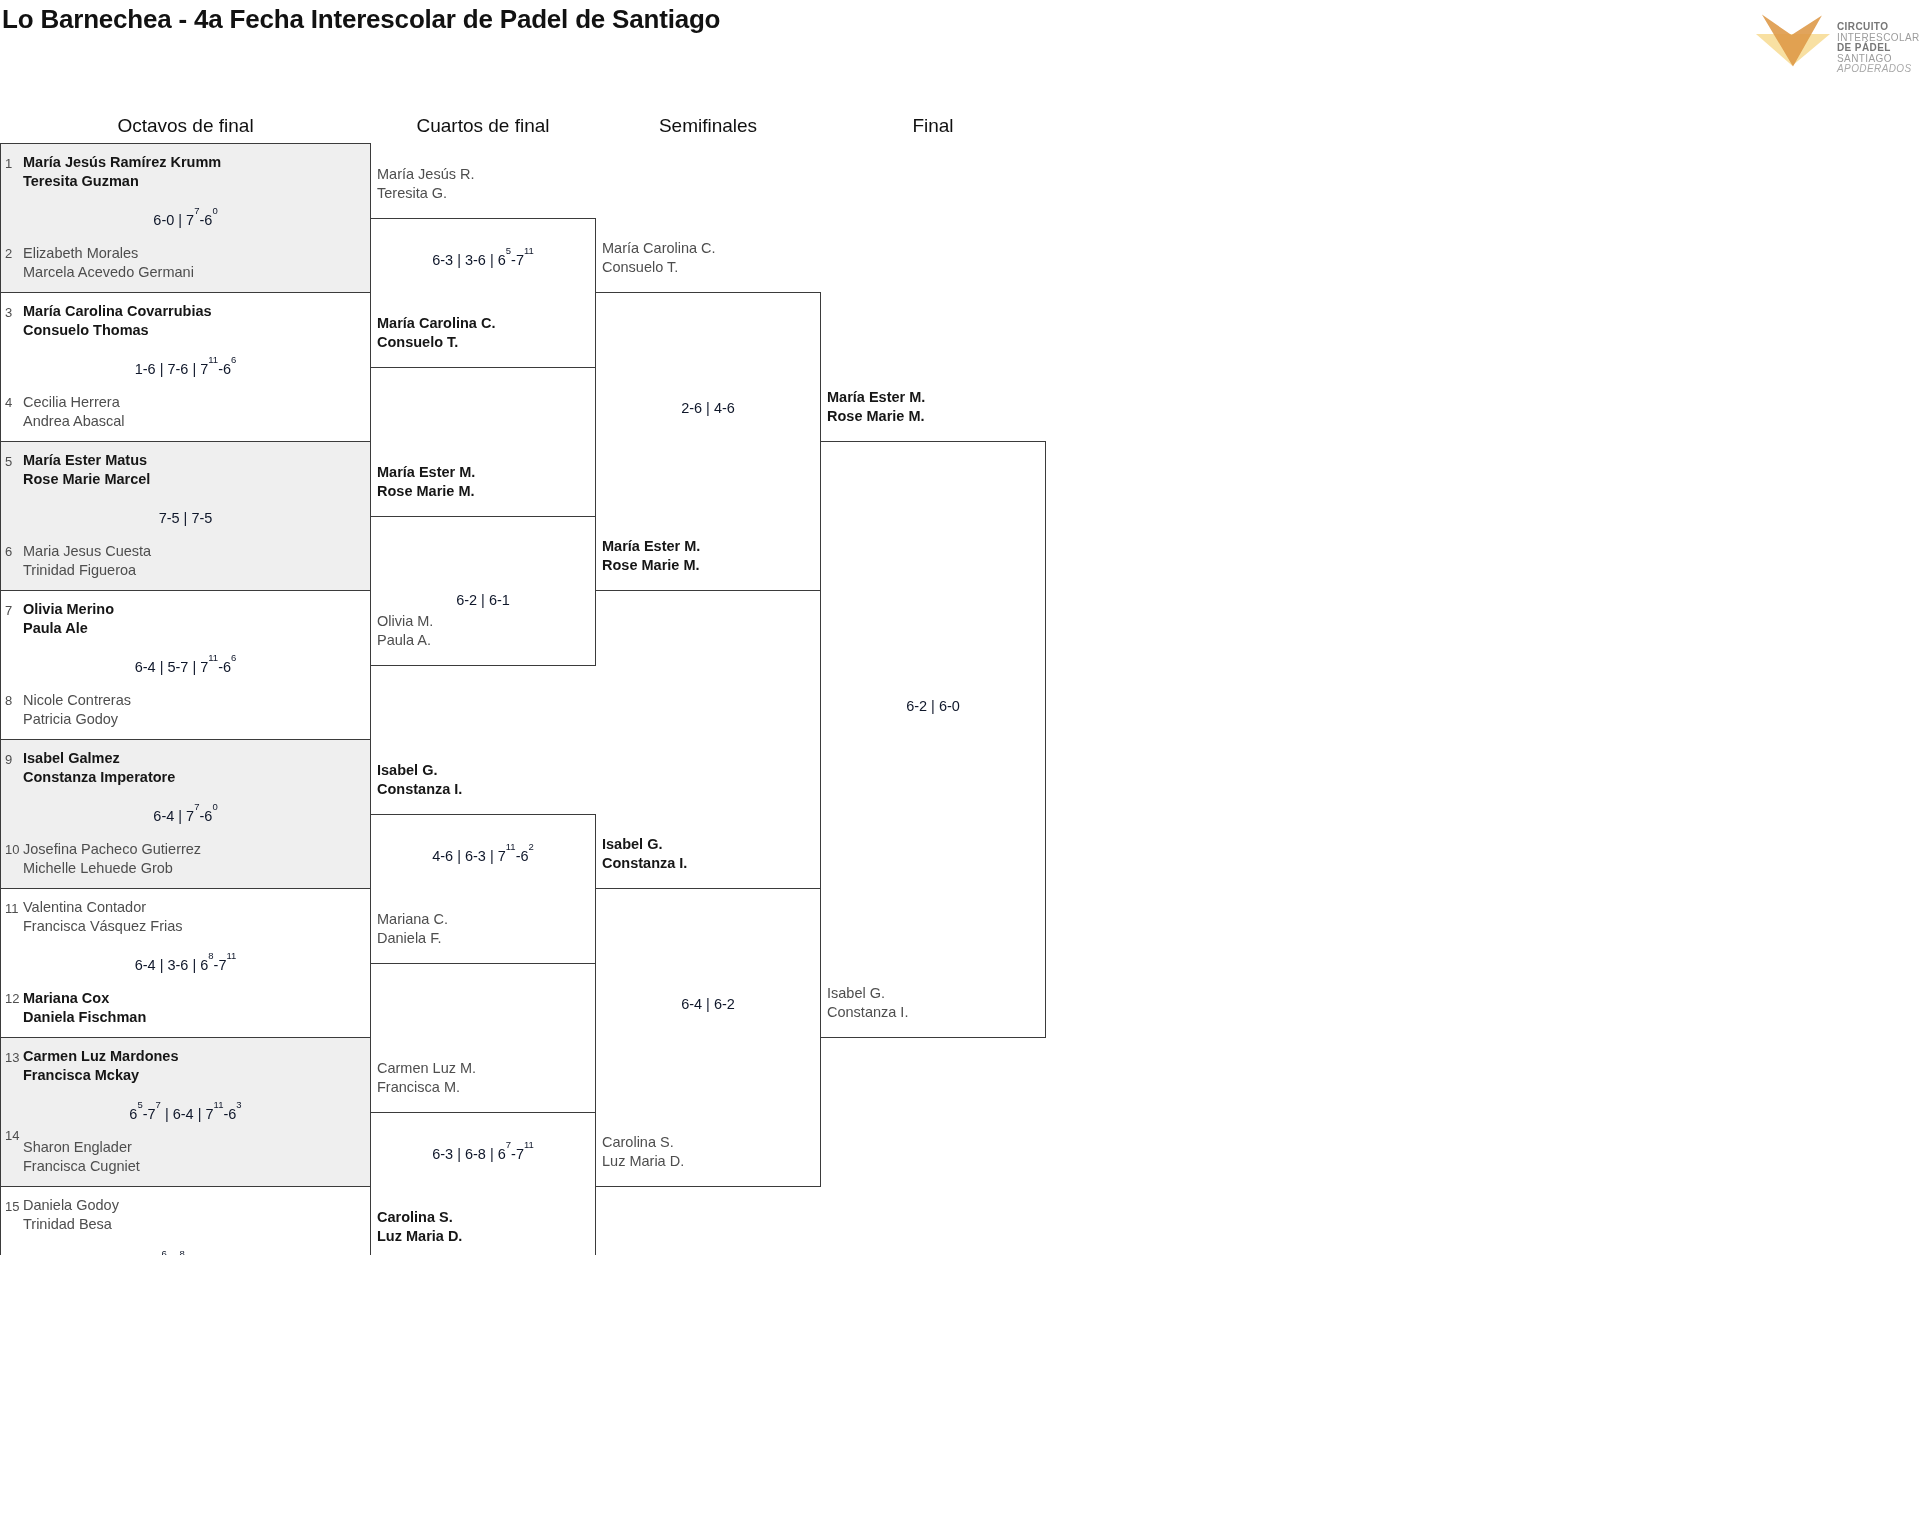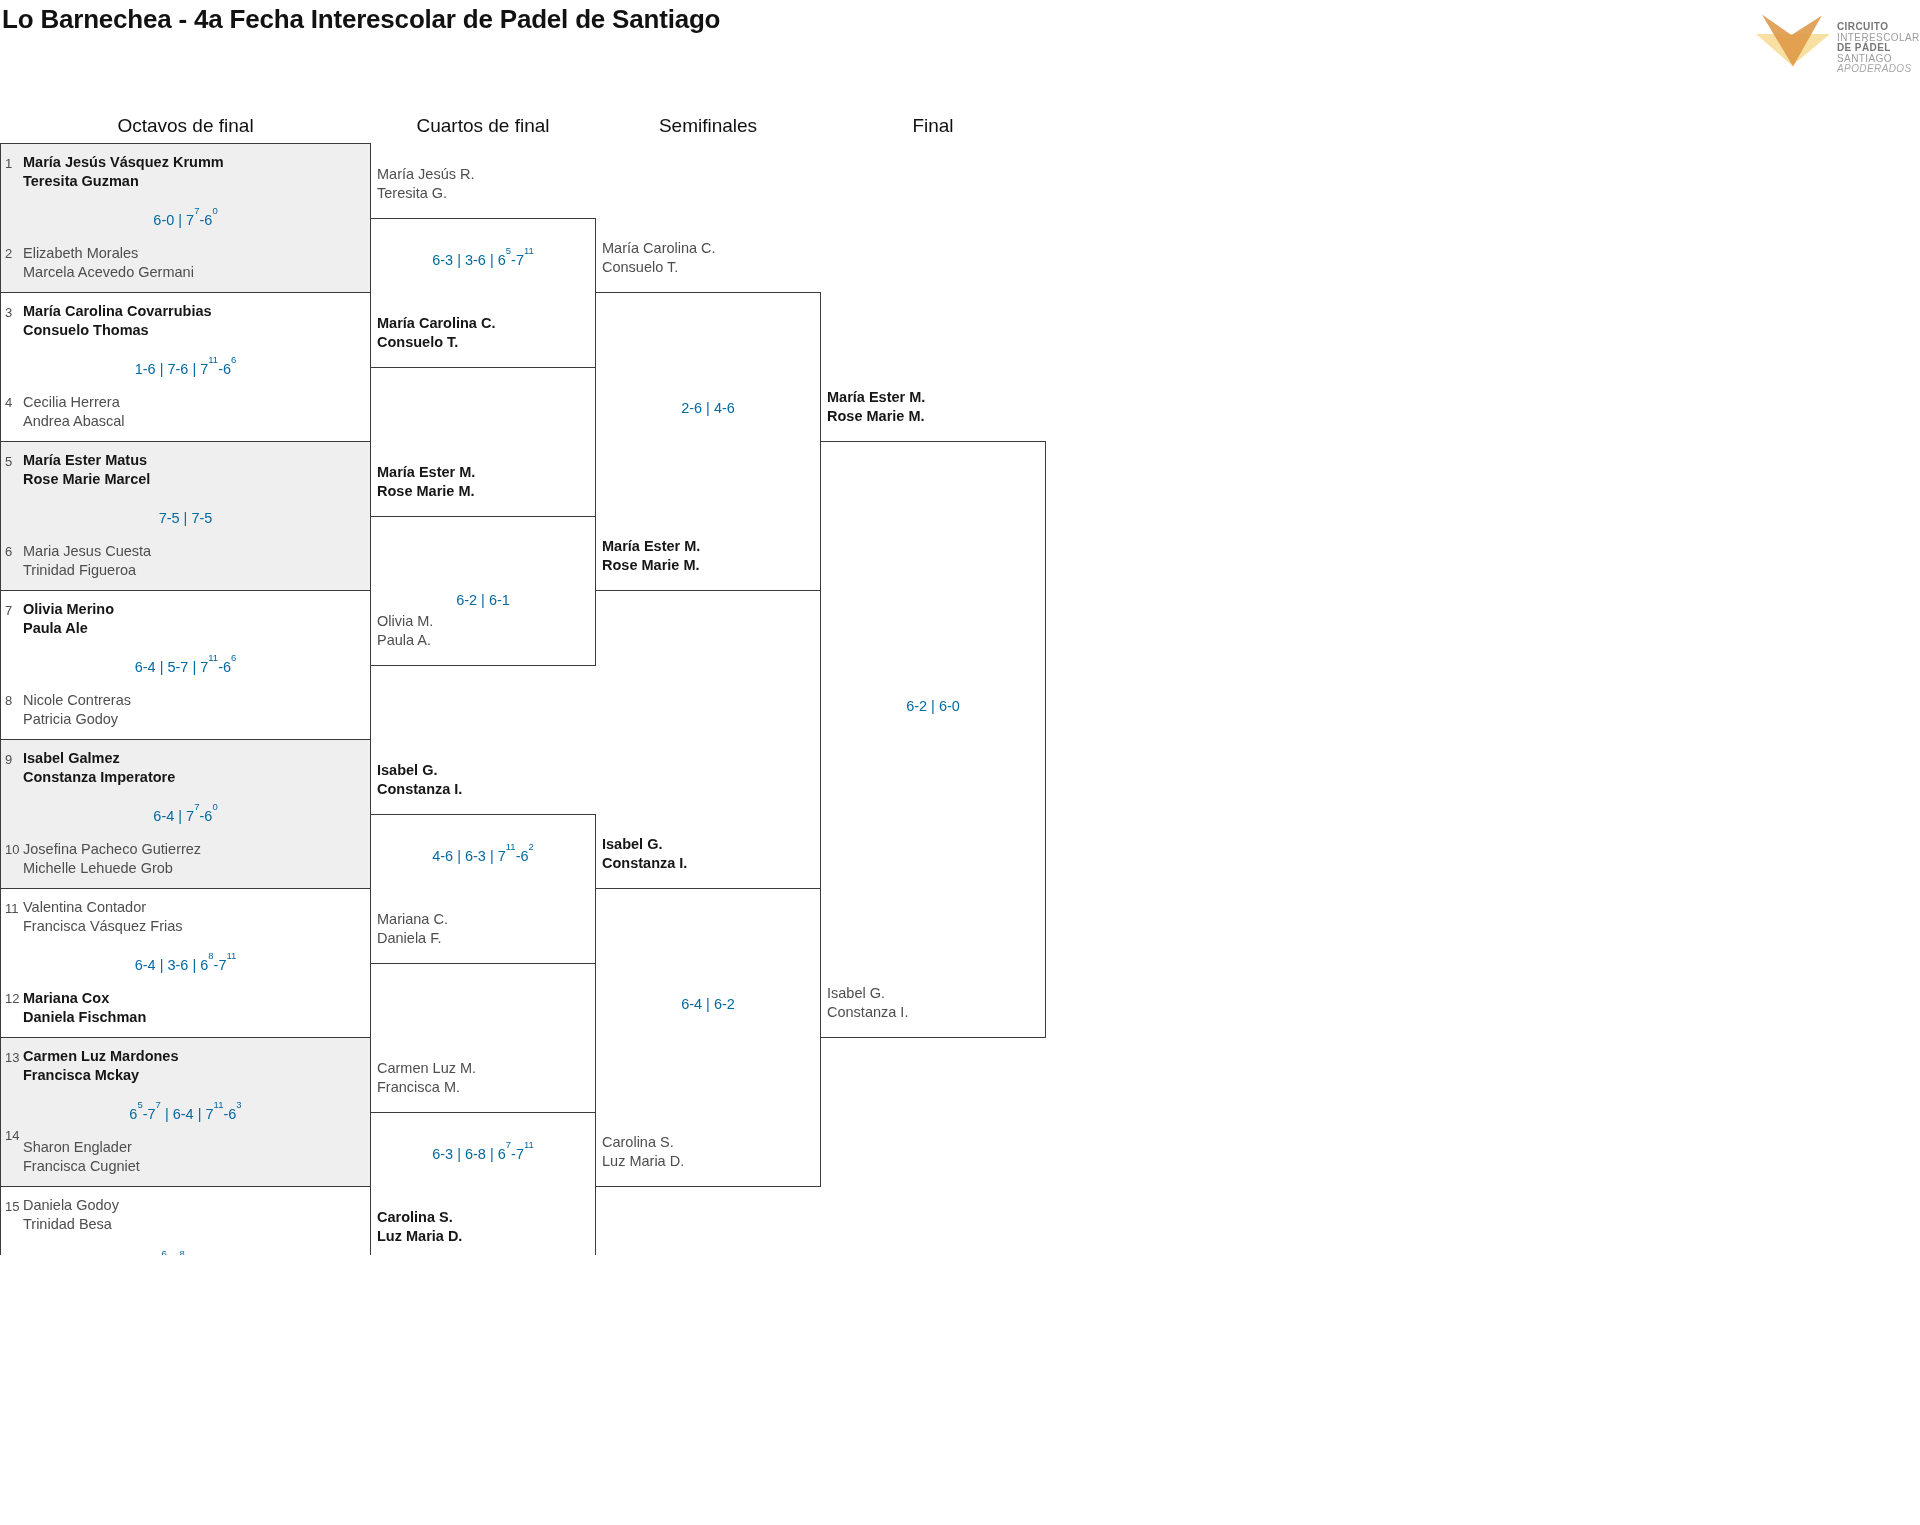--- a/index.html
+++ b/index.html
@@ -15,21 +15,21 @@
 
   .mbox{position:absolute;border:1px solid var(--line);box-sizing:border-box;background:transparent;}
   .mbox.shaded{background:var(--shade);}
 
   .team{position:absolute;line-height:19px;font-size:14.5px;white-space:nowrap;}
   .team.win{font-weight:700;color:#161616;}
   .team.lose{font-weight:400;color:#4e4e4e;}
 
   .seed{position:absolute;left:4px;width:17px;font-size:13px;color:#4e4e4e;line-height:16px;}
 
-  .score{position:absolute;left:0;width:100%;text-align:center;font-size:14.5px;color:#0369a1;white-space:nowrap;}
+  .score{position:absolute;left:0;width:100%;text-align:center;font-size:14.5px;color:#0f172a;white-space:nowrap;}
   .score sup{font-size:9.5px;line-height:0;position:relative;top:-5px;}
 
   .logo{position:absolute;left:1756px;top:10px;width:166px;height:62px;}
   .fox{position:absolute;left:0;top:4px;width:74px;height:54px;}
   .fox-band{position:absolute;left:0;top:0;width:100%;height:100%;
     clip-path:polygon(0% 37%,100% 37%,49% 96%);}
   .fox-wing{position:absolute;left:0;top:0;width:100%;height:100%;
     clip-path:polygon(8% 1%,48% 39%,89% 3%,50% 97%);opacity:0.88;}
   .logo-text{position:absolute;left:81px;top:3px;font-size:10px;letter-spacing:0.4px;line-height:10.6px;white-space:nowrap;margin-top:9px;}
   .lt-b{font-weight:700;color:#777;}
@@ -60,21 +60,21 @@
   </div>
 
   <div id="bracket">
       <div class="round-header" style="left: 72.5px;">Octavos de final</div>
       <div class="round-header" style="left: 370px;">Cuartos de final</div>
       <div class="round-header" style="left: 595px;">Semifinales</div>
       <div class="round-header" style="left: 820px;">Final</div>
       <div class="mbox shaded" style="left: 0px; top: 143px; width: 371px; height: 150px;">
         <div class="seed" style="top: 12px;">1</div>
         <div class="team win" style="left: 22px; top: 9px;">
-          <div>María Jesús Vásquez Krumm</div>
+          <div>María Jesús Ramírez Krumm</div>
           <div>Teresita Guzman</div>
         </div>
         <div class="score" style="top: 68px;">6-0 | 7<sup>7</sup>-6<sup>0</sup></div>
         <div class="seed" style="top: 102px;">2</div>
         <div class="team lose" style="left: 22px; top: 100px;">
           <div>Elizabeth Morales</div>
           <div>Marcela Acevedo Germani</div>
         </div>
       </div>
       <div class="mbox" style="left: 0px; top: 292px; width: 371px; height: 150px;">

